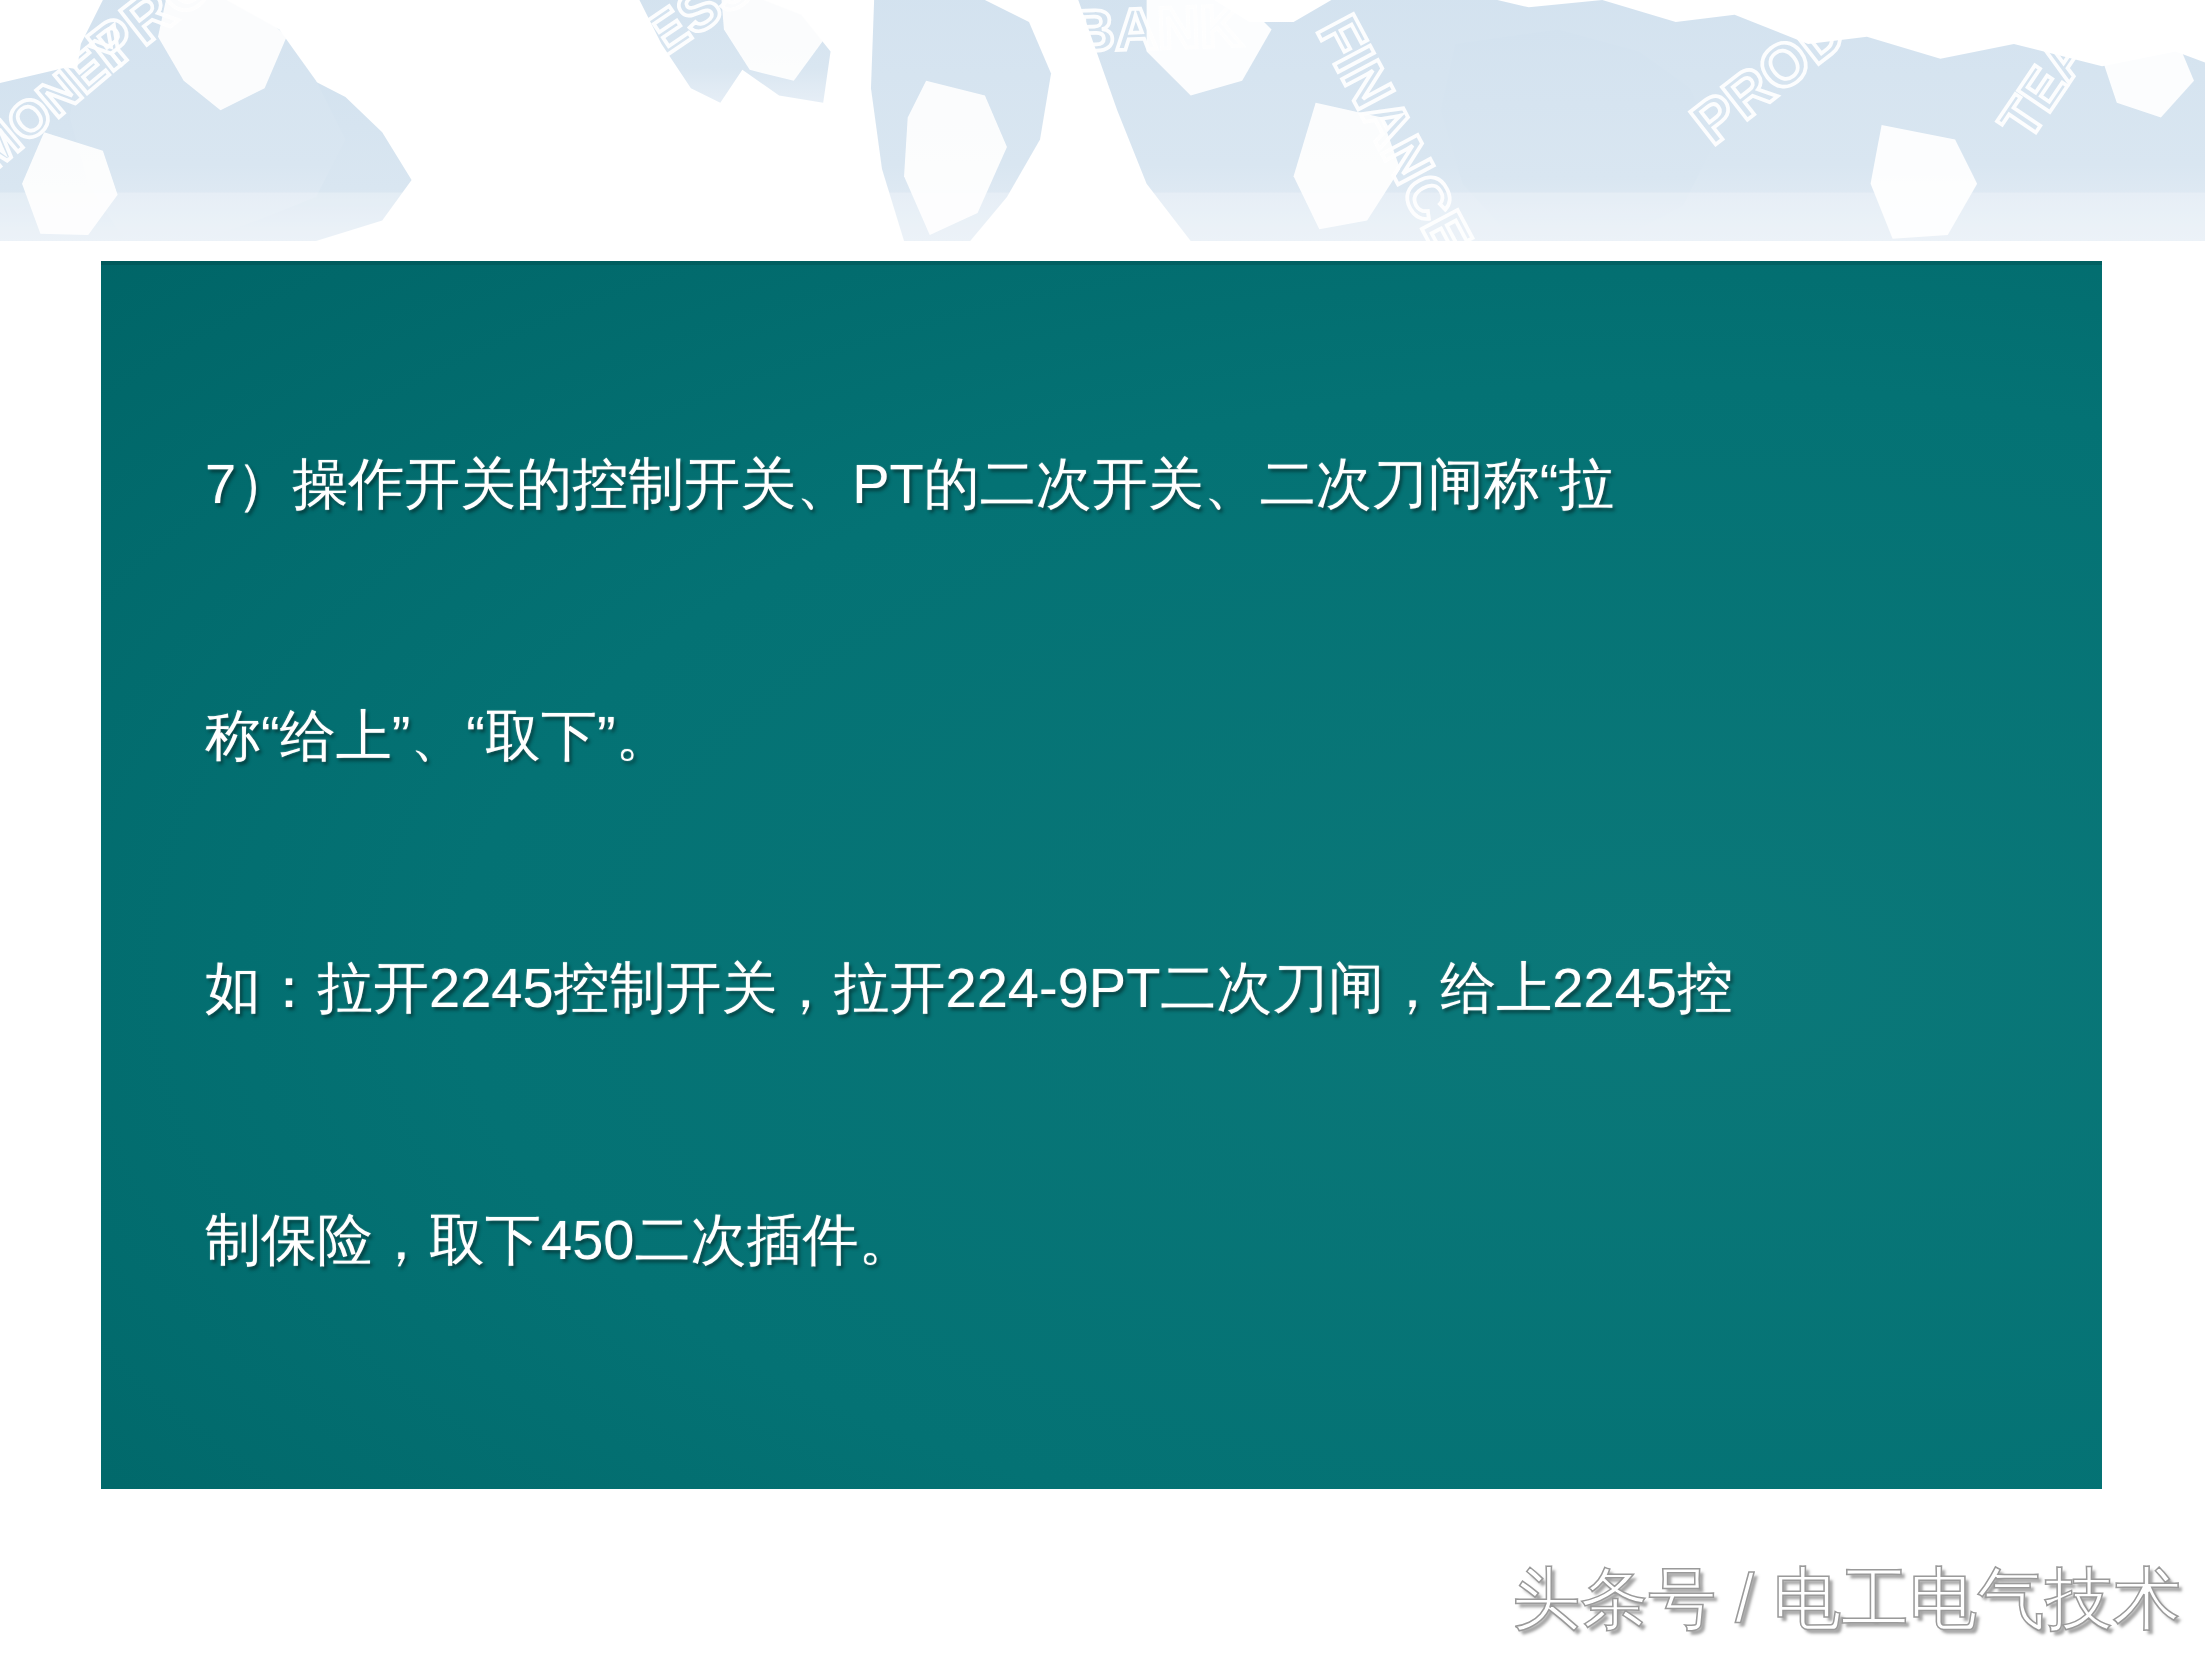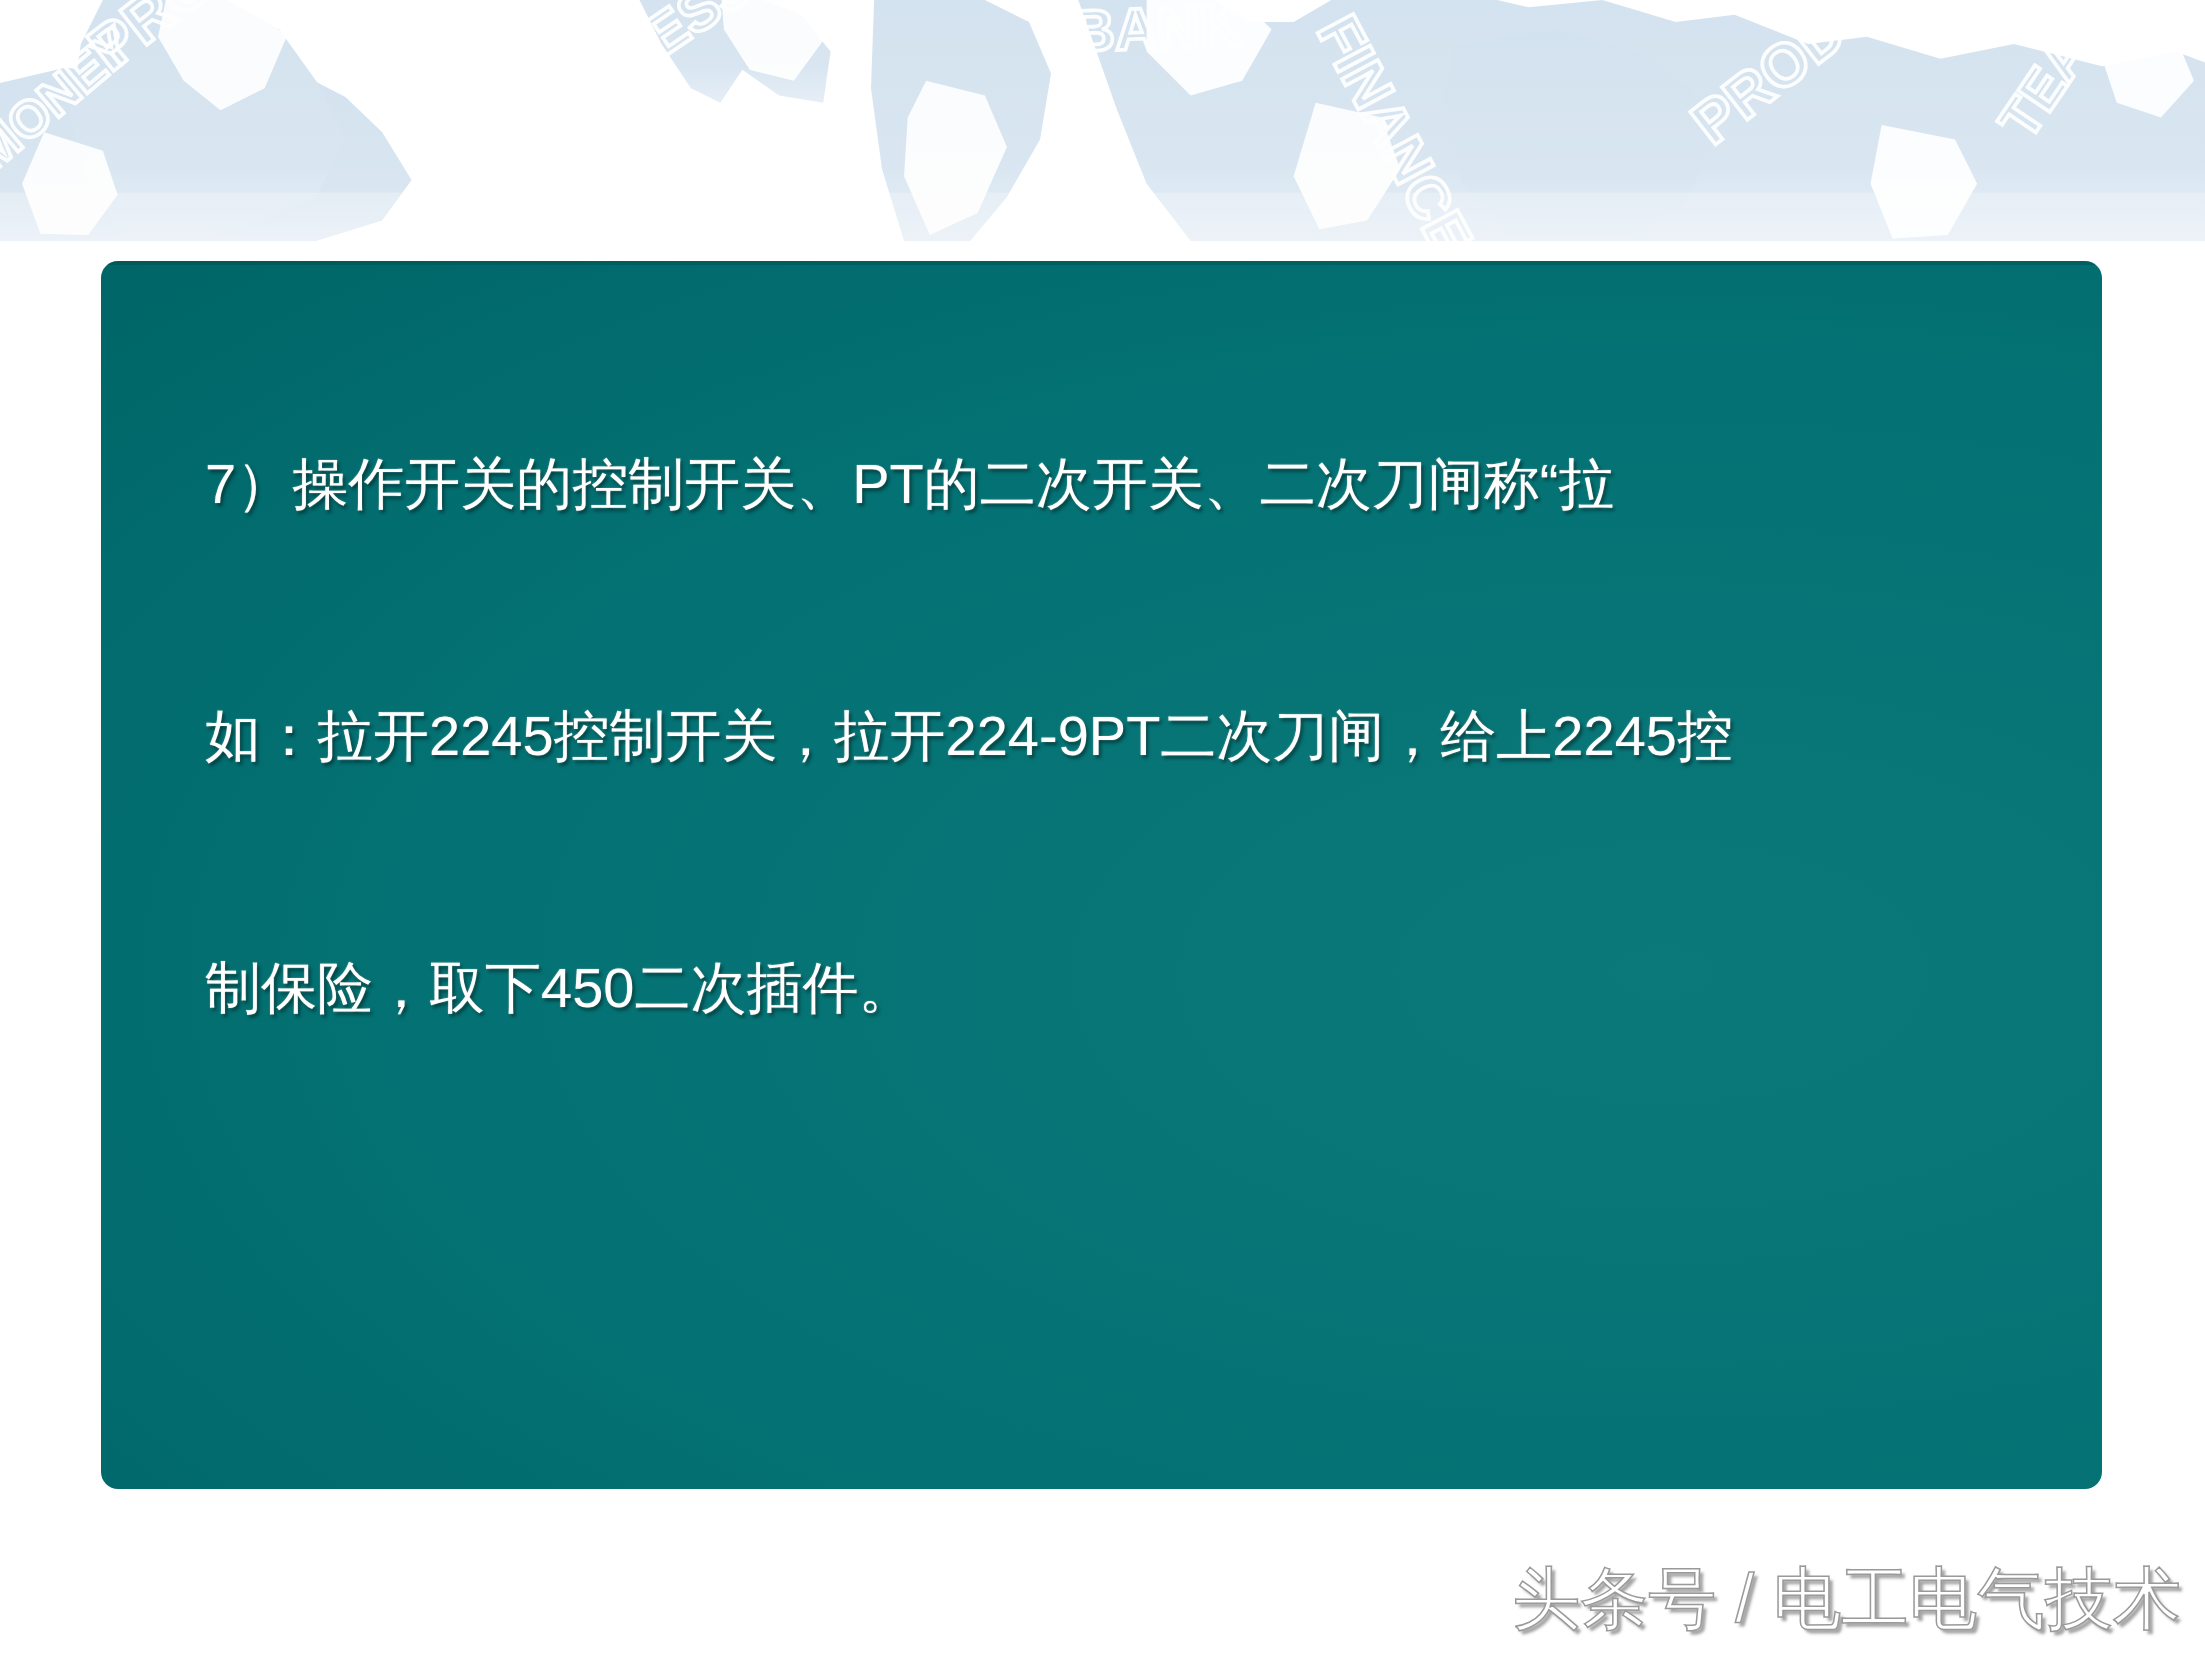--- a/index.html
+++ b/index.html
@@ -40,21 +40,20 @@
   #content-panel {
     position: absolute;
     left: 101px;
     top: 261px;
     width: 2001px;
     height: 1228px;
     background:
       radial-gradient(ellipse 150% 120% at 78% 58%, #0b7879 0%, #047274 40%, #006567 72%, #00595c 100%);
     box-sizing: border-box;
     overflow: hidden;
-    border-radius: 17px;
   }
   #content-panel::before{
     content:"";
     position:absolute; left:0; top:0; width:100%; height:4.4px;
     background: rgba(0,0,0,0.12);
     pointer-events:none;
   }
 
   #body-text {
     position: absolute;
@@ -148,20 +147,21 @@
         </g>
 
         <rect x="0" y="262" width="3000" height="66" fill="#ffffff" opacity="0.25"></rect>
       </g>
     </svg>
   </div>
 
   <div id="content-panel">
     <div id="body-text">
       <span class="tline">7）操作开关的控制开关、PT的二次开关、二次刀闸称“拉</span>
+      <span class="tline">称“给上”、“取下”。</span>
       <span class="tline">如：拉开2245控制开关，拉开224-9PT二次刀闸，给上2245控</span>
       <span class="tline">制保险，取下450二次插件。</span>
       
       
       
       
       
       
       
       

